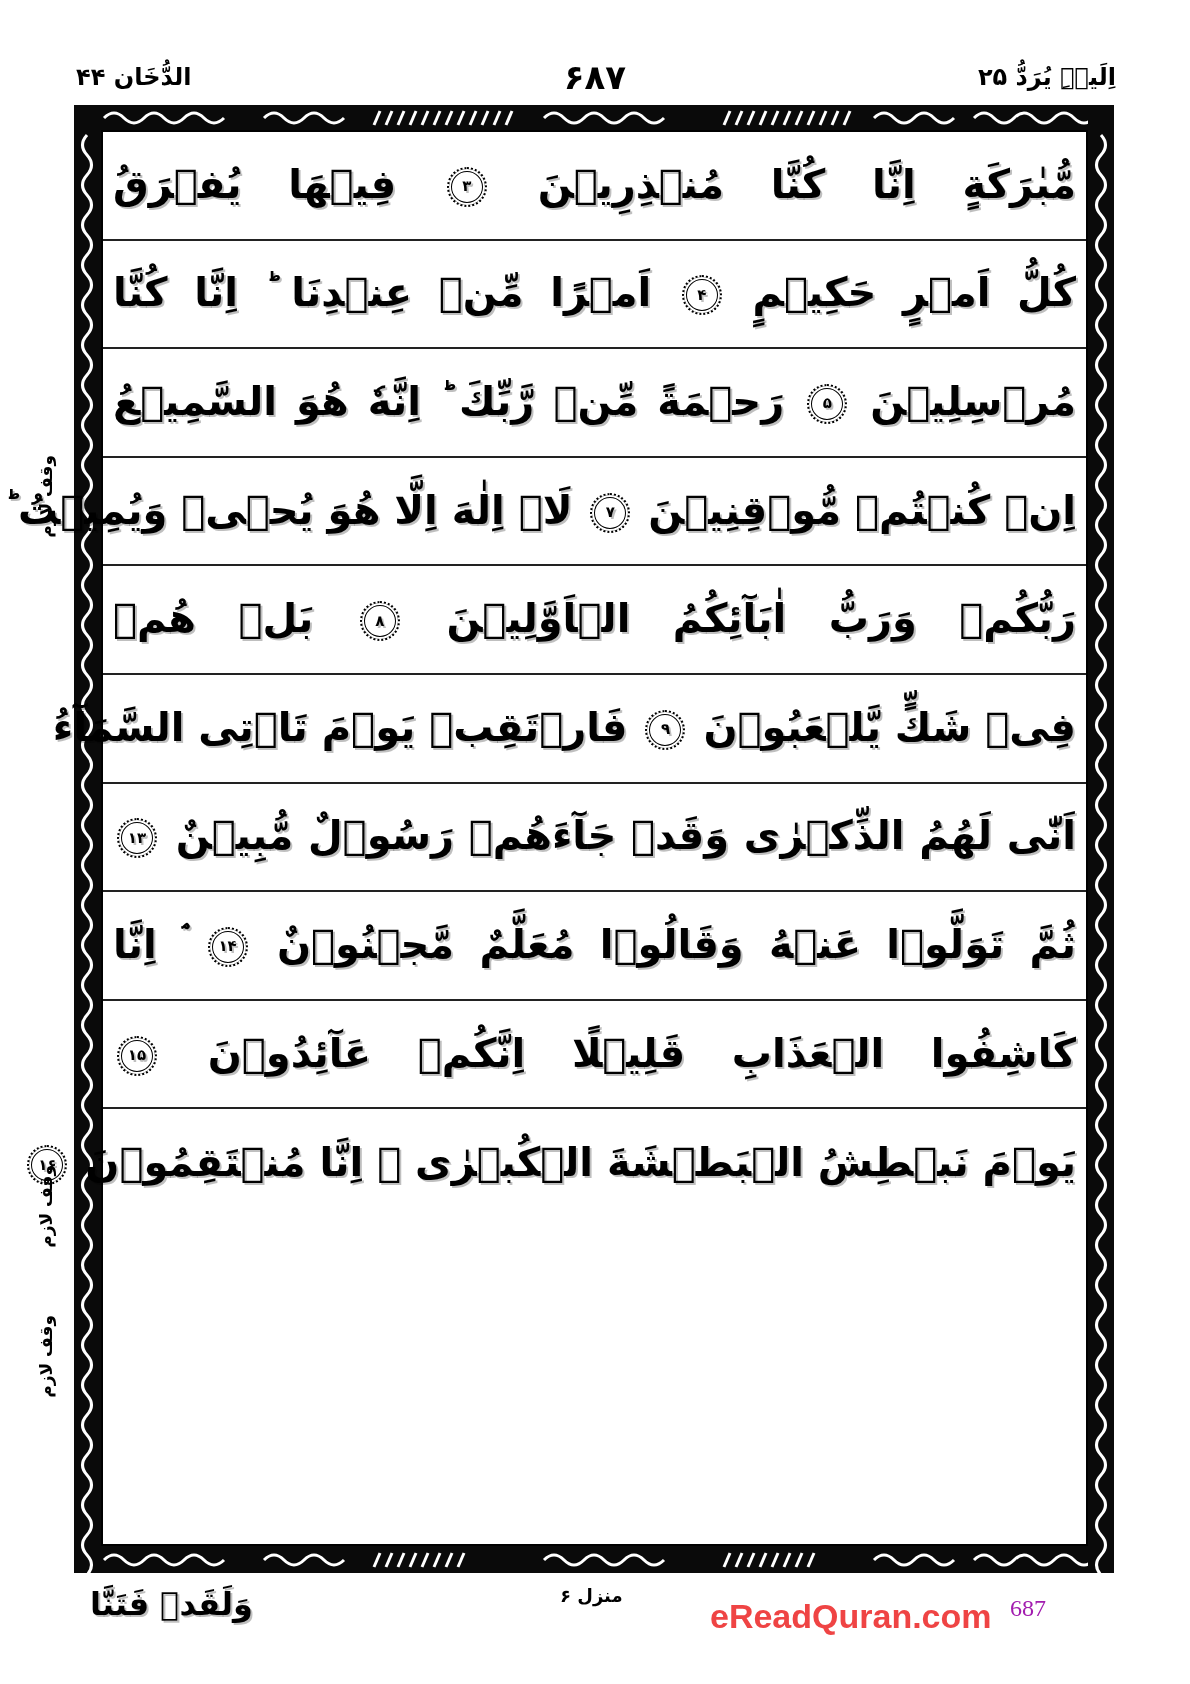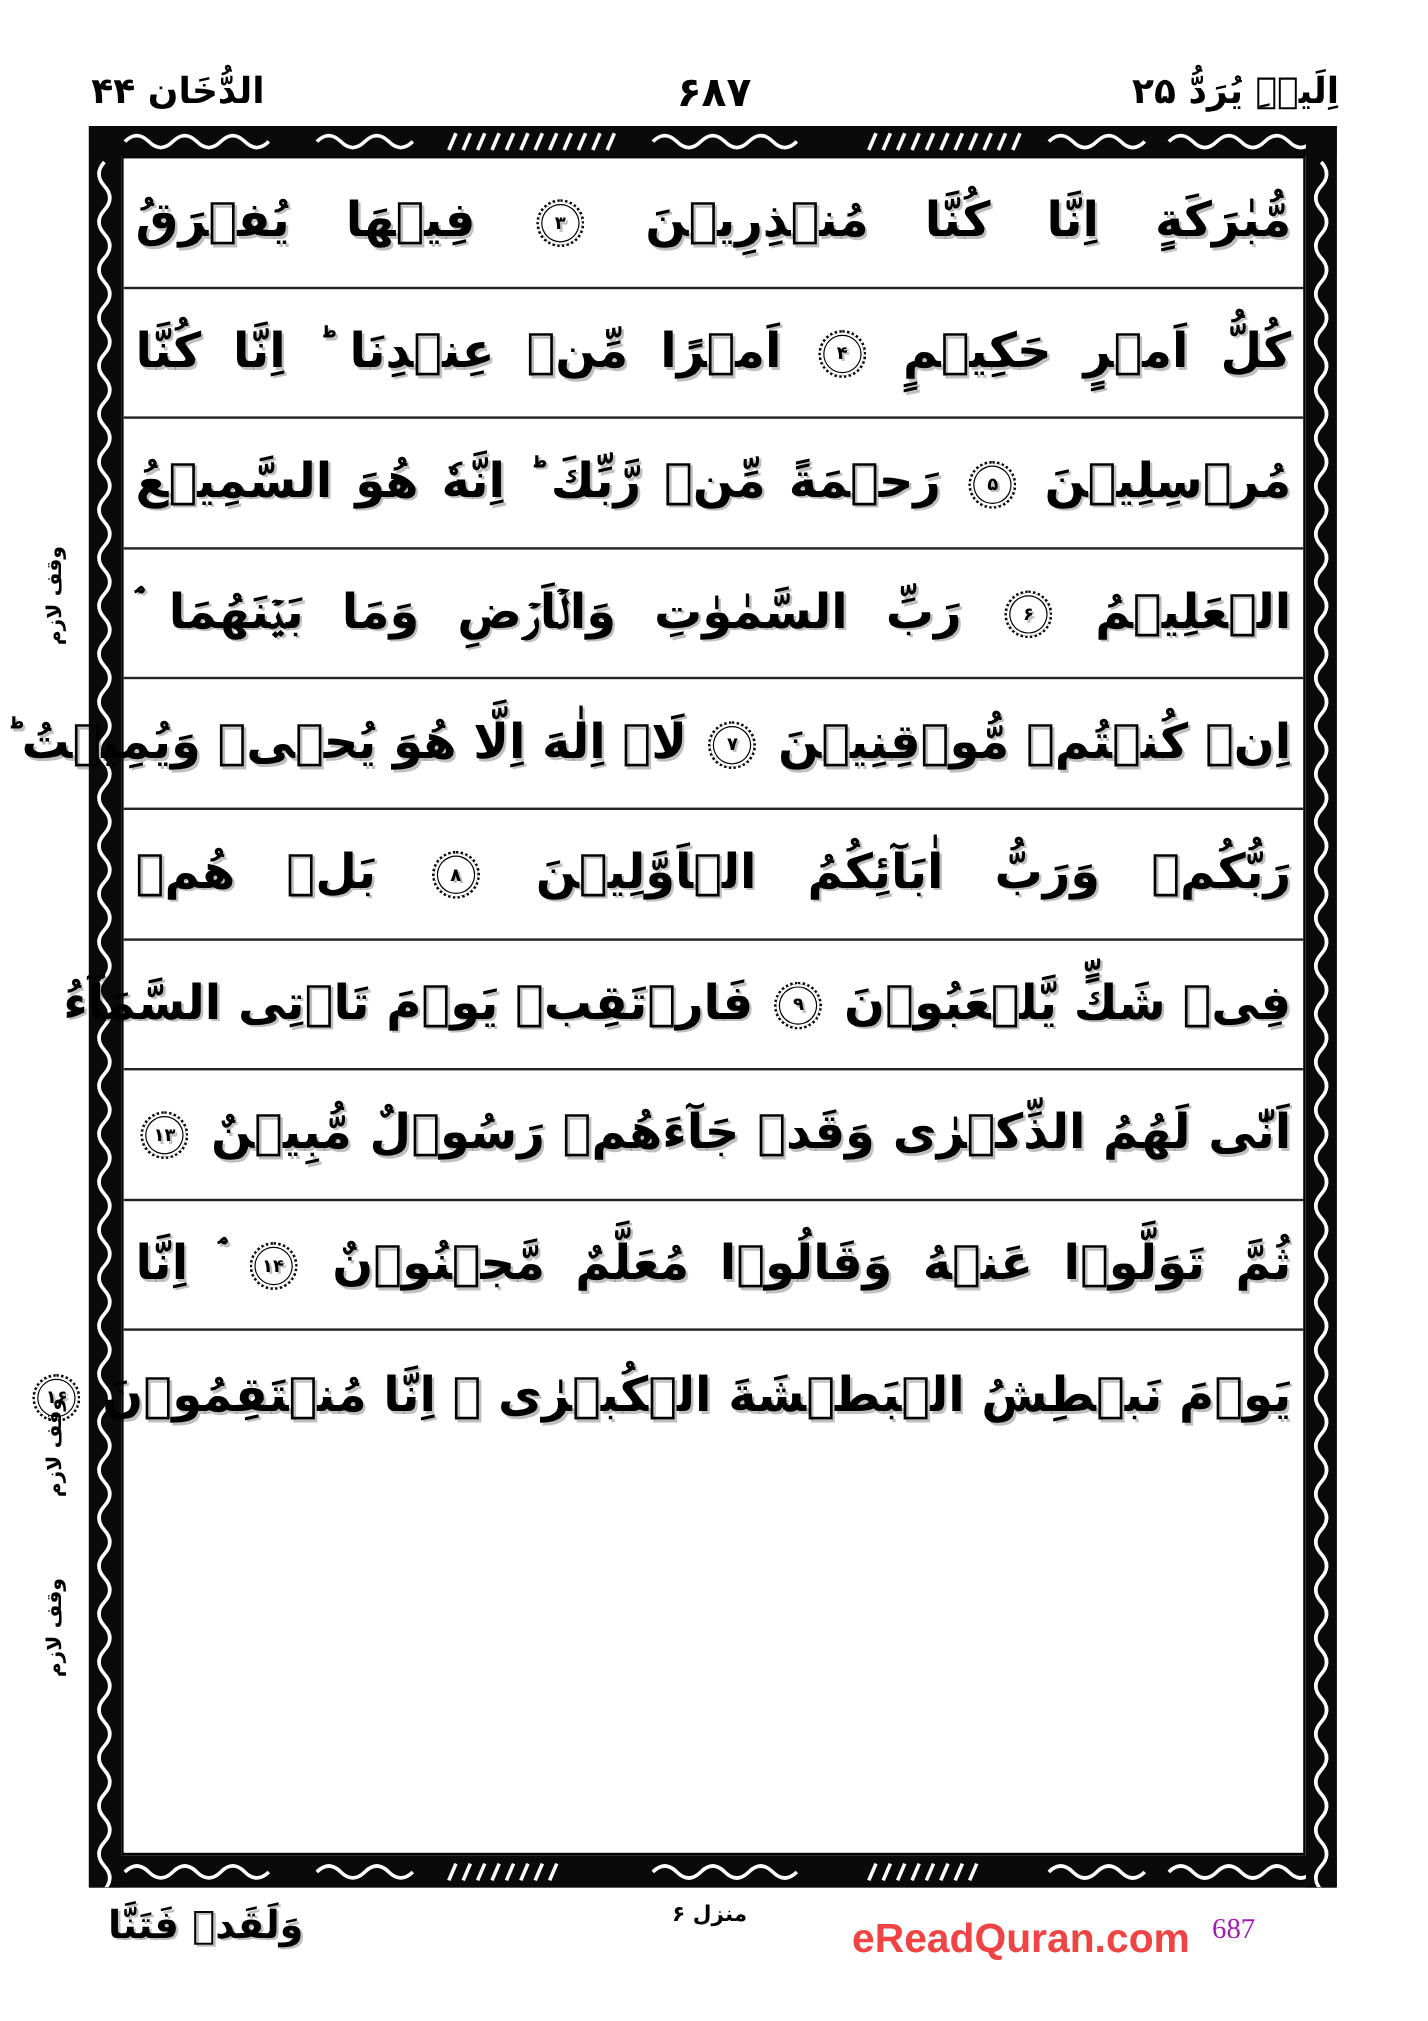--- a/index.html
+++ b/index.html
@@ -2,21 +2,21 @@
 <html><head>
   <meta charset="utf-8">
   <style>
     * { box-sizing: border-box; margin: 0; padding: 0; }
     html, body { width: 1190px; height: 1684px; background: #ffffff; overflow: hidden; }
     body { position: relative; font-family: "DejaVu Sans", sans-serif; color: #000; }
 
     .header-row { position: absolute; top: 55px; left: 70px; width: 1050px; height: 50px; }
     .hdr-left, .hdr-center, .hdr-right {
       position: absolute; top: 0; font-family: "DejaVu Sans", sans-serif; font-weight: bold;
-      font-size: 30px; line-height: 44px; direction: rtl; white-space: nowrap;
+      font-size: 24px; line-height: 44px; direction: rtl; white-space: nowrap;
     }
     .hdr-left { left: 6px; }
     .hdr-center { left: 50%; transform: translateX(-50%); font-size: 34px; }
     .hdr-right { right: 4px; }
 
     
     .frame-outer {
       position: absolute; left: 74px; top: 105px; width: 1040px; height: 1468px;
       background: #0a0a0a;
     }
@@ -171,36 +171,36 @@
   <div class="line">
       <div class="line-text"><span>مُّبٰرَكَةٍ اِنَّا كُنَّا مُنۡذِرِيۡنَ</span> <span class="ayah-marker">۳</span> <span>فِيۡهَا يُفۡرَقُ</span></div>
     </div>
   <div class="line">
       <div class="line-text"><span>كُلُّ اَمۡرٍ حَكِيۡمٍ</span> <span class="ayah-marker">۴</span> <span>اَمۡرًا مِّنۡ عِنۡدِنَا ؕ اِنَّا كُنَّا</span></div>
     </div>
   <div class="line">
       <div class="line-text"><span>مُرۡسِلِيۡنَ</span> <span class="ayah-marker">۵</span> <span>رَحۡمَةً مِّنۡ رَّبِّكَ ؕ اِنَّهٗ هُوَ السَّمِيۡعُ</span></div>
     </div>
   <div class="line">
-      <div class="line-text"><span>الۡعَلِيۡمُ</span> <span class="ayah-marker">۶</span> <span>رَبِّ السَّمٰوٰتِ وَالۡاَرۡضِ وَمَا بَيۡنَهُمَا ۘ</span></div>
-    </div>
-  <div class="line">
       <div class="line-text"><span>اِنۡ كُنۡتُمۡ مُّوۡقِنِيۡنَ</span> <span class="ayah-marker">۷</span> <span>لَاۤ اِلٰهَ اِلَّا هُوَ يُحۡىٖ وَيُمِيۡتُ ؕ</span></div>
     </div>
   <div class="line">
       <div class="line-text"><span>رَبُّكُمۡ وَرَبُّ اٰبَآئِكُمُ الۡاَوَّلِيۡنَ</span> <span class="ayah-marker">۸</span> <span>بَلۡ هُمۡ</span></div>
     </div>
   <div class="line">
       <div class="line-text"><span>فِىۡ شَكٍّ يَّلۡعَبُوۡنَ</span> <span class="ayah-marker">۹</span> <span>فَارۡتَقِبۡ يَوۡمَ تَاۡتِى السَّمَآءُ</span></div>
     </div>
   <div class="line">
       <div class="line-text"><span>اَنّٰى لَهُمُ الذِّكۡرٰى وَقَدۡ جَآءَهُمۡ رَسُوۡلٌ مُّبِيۡنٌ</span> <span class="ayah-marker">۱۳</span></div>
     </div>
   <div class="line">
       <div class="line-text"><span>ثُمَّ تَوَلَّوۡا عَنۡهُ وَقَالُوۡا مُعَلَّمٌ مَّجۡنُوۡنٌ</span> <span class="ayah-marker">۱۴</span> <span>ۘ اِنَّا</span></div>
+    </div>
+  <div class="line">
+      <div class="line-text"><span>كَاشِفُوا الۡعَذَابِ قَلِيۡلًا اِنَّكُمۡ عَآئِدُوۡنَ</span> <span class="ayah-marker">۱۵</span></div>
     </div>
   <div class="line">
       <div class="line-text"><span>يَوۡمَ نَبۡطِشُ الۡبَطۡشَةَ الۡكُبۡرٰى ۚ اِنَّا مُنۡتَقِمُوۡنَ</span> <span class="ayah-marker">۱۶</span></div>
     </div>
 </div>
 
 <div class="margin-note note-1">وقف لازم</div>
 <div class="margin-note note-2">وقف لازم</div>
 <div class="margin-note note-3">وقف لازم</div>
 

